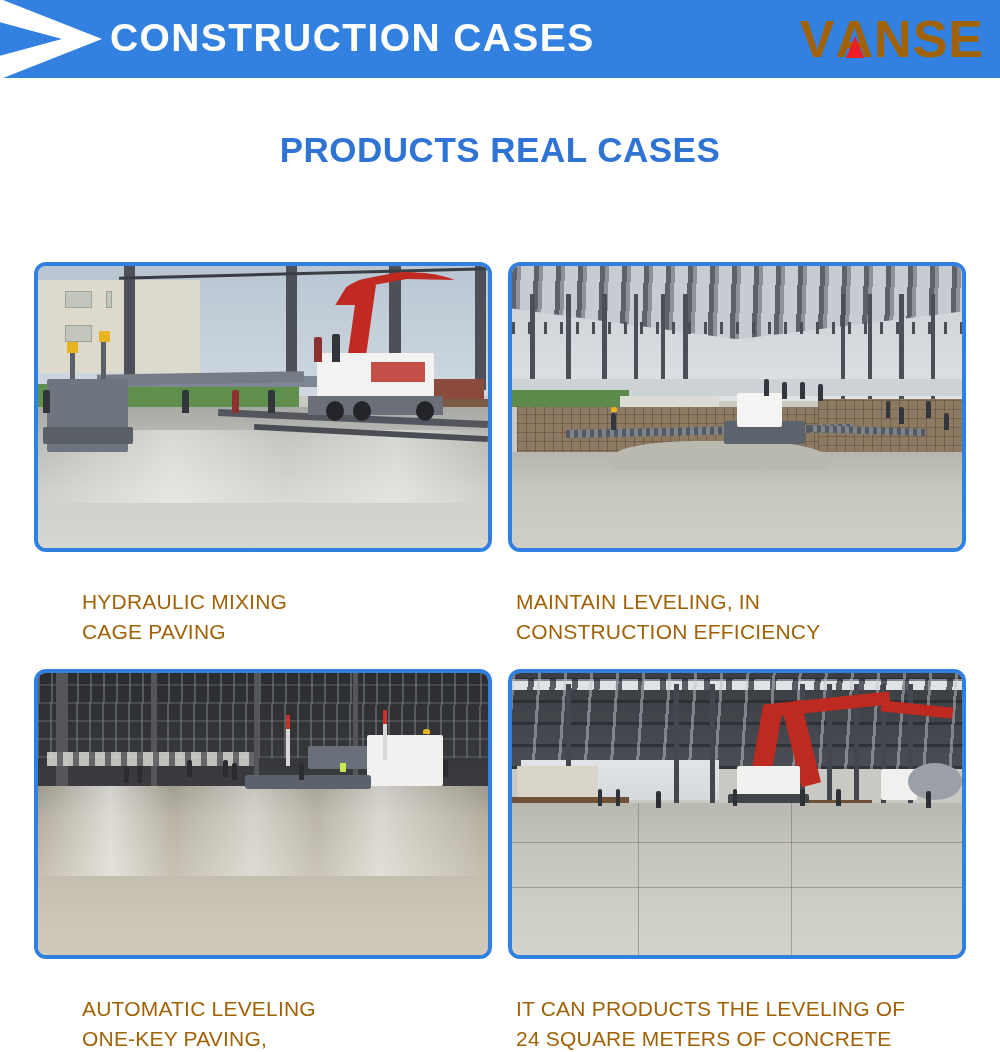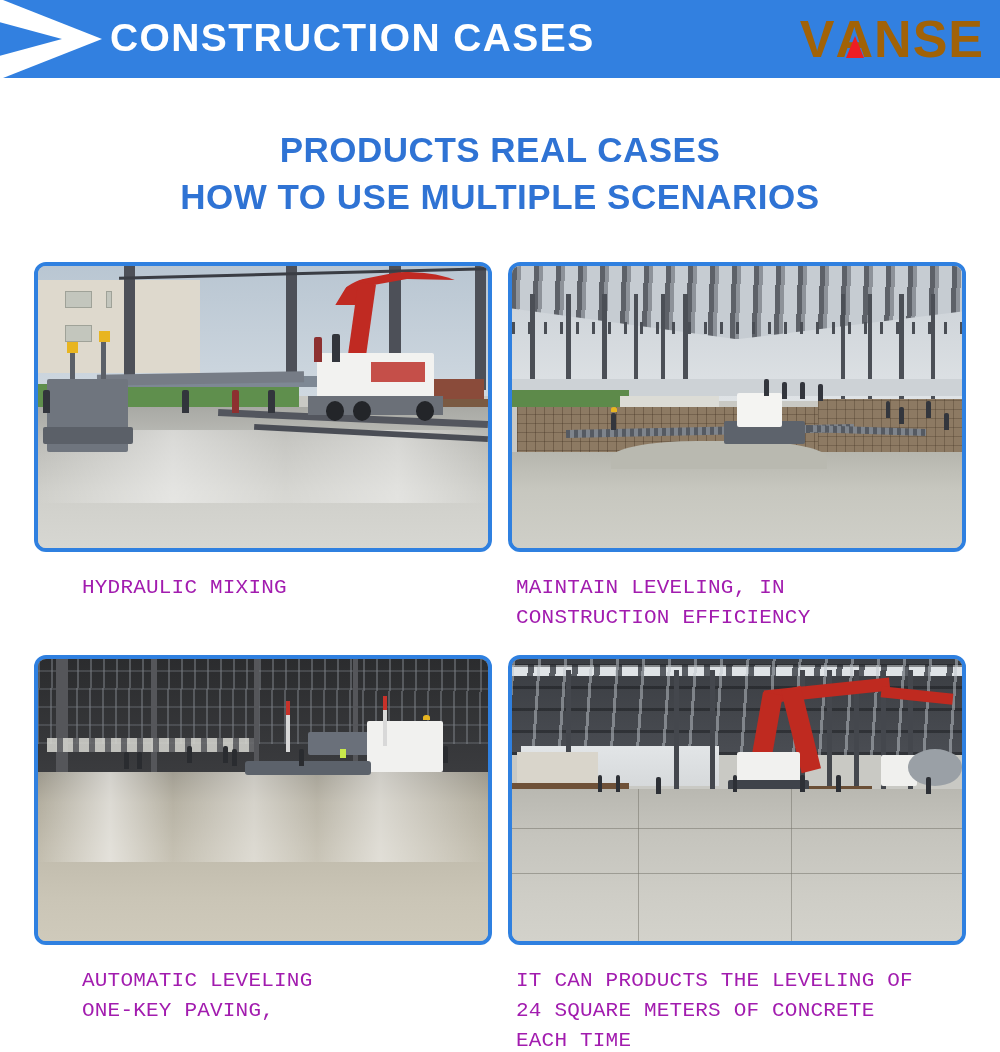--- a/index.html
+++ b/index.html
@@ -125,27 +125,27 @@
     position: relative;
     background: #c9c9c4;
   }
   .photo {
     position: absolute;
     inset: 0;
     overflow: hidden;
   }
 
   .caption {
-    margin-top: 21px;
+    margin-top: 35px;
     padding-left: 48px;
-    color: #a21caf;
+    color: #a16207;
     font-size: 21px;
     line-height: 30px;
     letter-spacing: 0.2px;
-    font-family: Liberation Mono, monospace;
+    font-family: Liberation Sans, sans-serif;
   }
   .caption.indent-small { padding-left: 8px; }
   .caption-line { display: block; white-space: nowrap; }
 
   
 
   
   .p1-sky { position:absolute; left:0; top:0; width:100%; height:46%;
             background: linear-gradient(#b9c6d2, #cfd8e0); }
   .p1-bldg { position:absolute; left:0; top:5%; width:36%; height:33%;
@@ -316,21 +316,20 @@
   </div>
 
   <div class="logo">
     <div class="logo-word">
       <span>V</span><span class="logo-a-wrap"><span>A</span><span class="logo-triangle"></span></span><span>NSE</span>
     </div>
   </div>
 
   <div class="headings">
     <div class="heading-line">PRODUCTS REAL CASES</div>
-    <div class="heading-line">HOW TO USE MULTIPLE SCENARIOS</div>
   </div>
 
   <div class="grid">
 
     <div class="row">
 
       <div class="cell">
         <div class="photo-card">
           <div class="photo">
             <div class="p1-sky"></div>
@@ -369,20 +368,21 @@
             <div class="p1-person" style="left:1%;  top:44%;"></div>
             <div class="p1-person" style="left:32%; top:44%;"></div>
             <div class="p1-person red" style="left:43%; top:44%;"></div>
             <div class="p1-person" style="left:51%; top:44%;"></div>
             <div class="p1-person red" style="right:37%; top:25%; height:9%;"></div>
             <div class="p1-person" style="right:33%; top:24%; height:10%;"></div>
           </div>
         </div>
         <div class="caption">
           <span class="caption-line">HYDRAULIC MIXING</span>
+          <span class="caption-line">CAGE PAVING</span>
         </div>
       </div>
 
       <div class="cell">
         <div class="photo-card">
           <div class="photo">
             <div class="p2-sky"></div>
             <div class="p2-roof"></div>
             <div class="p2-truss"></div>
             <div class="p2-col" style="left:4%;"></div>

